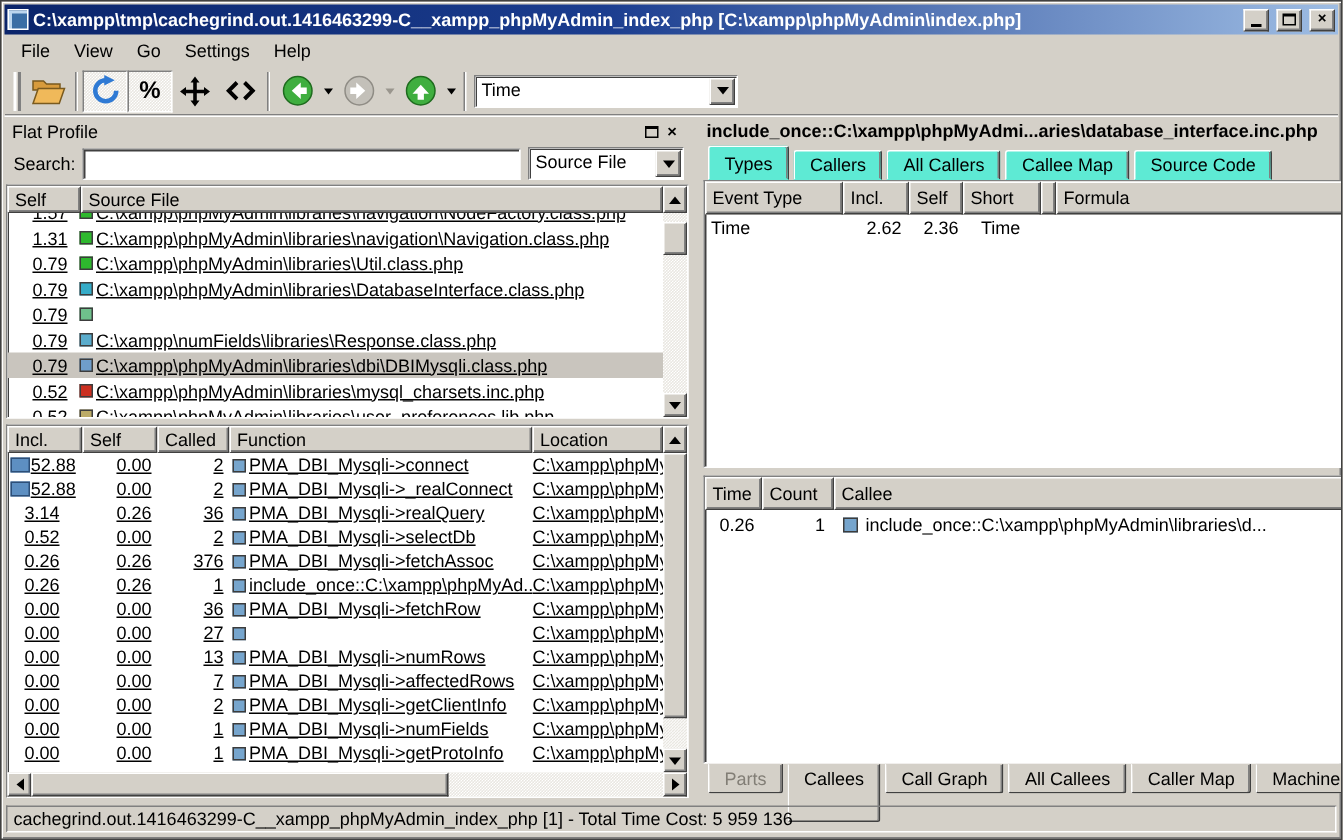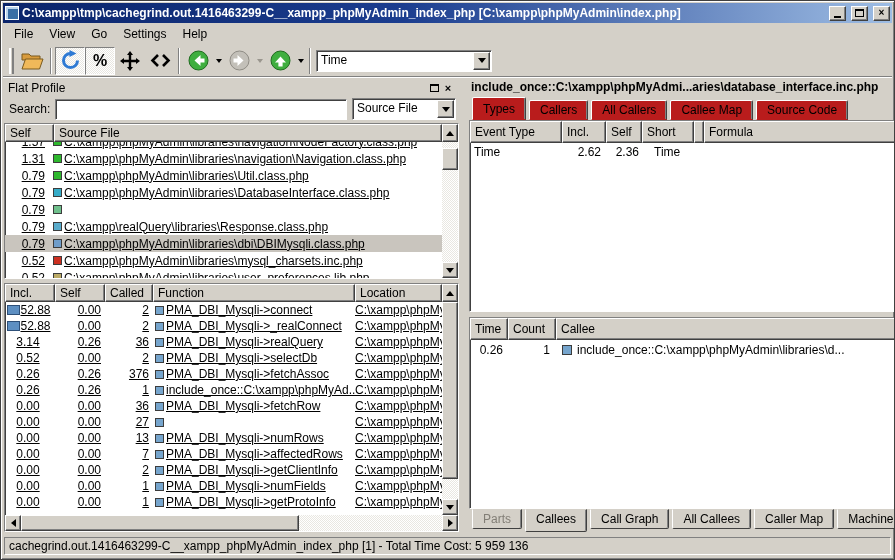--- a/index.html
+++ b/index.html
@@ -112,21 +112,21 @@
   .fn-func { width:202px; flex:none; display:flex; align-items:center; overflow:hidden; }
   .fn-func .sq { margin:0 2px 0 2px; }
   .fn-loc { flex:1; overflow:hidden; }
   .hsb { height:16px; flex:none; display:flex; }
   .hsb .track { flex:1; display:flex; }
   .hsb .thumb { width:66%; }
 
   
   #rp-title { height:17px; flex:none; font-weight:bold; white-space:nowrap; overflow:hidden; padding-left:2px; }
   .tabs-n { height:23px; flex:none; display:flex; align-items:flex-end; padding-left:3px; }
-  .tab-n { height:20px; padding:2px 10px 0; margin-right:3px; background:#b91c1c;
+  .tab-n { height:20px; padding:2px 10px 0; margin-right:3px; background:#5eead4;
            border:1px solid; border-color:#fff #404040 transparent #fff; box-shadow:inset -1px 0 0 #808080;
            border-radius:2px 2px 0 0; white-space:nowrap;margin-top:43px; }
   .tab-n.active { height:23px; padding-top:4px; z-index:1; }
   #types-table { height:192px; flex:none; display:flex; flex-direction:column; }
   #types-table .th { padding:3px 4px; }
   .th.c-event { width:92px; flex:none; }
   .th.c-tincl { width:44px; flex:none; }
   .th.c-tself { width:36px; flex:none; }
   .th.c-short { width:52px; flex:none; }
   .th.c-gap { width:10px; flex:none; }
@@ -146,21 +146,21 @@
   .ce-row { height:19px; display:flex; align-items:center; white-space:nowrap; }
   .ce-time { width:38px; flex:none; text-align:right; padding-right:5px; }
   .ce-count { width:48px; flex:none; text-align:right; padding-right:6px; }
   .ce-callee { flex:1; display:flex; align-items:center; overflow:hidden; }
   .ce-callee .sq { width:10px; height:10px; margin:0 5px 0 6px; }
   .tabs-s { height:23px; flex:none; display:flex; align-items:flex-start; padding-left:3px; }
   #tabs-s-clip { flex:1; display:flex; align-items:flex-start; overflow:hidden; min-width:0; }
   .tab-s { height:20px; padding:2px 10px 0; margin-right:3px; background:#d4d0c8;
            border:1px solid; border-color:transparent #404040 #404040 #fff; box-shadow:inset -1px 0 0 #808080;
            border-radius:0 0 2px 2px; white-space:nowrap; flex:none; }
-  .tab-s.active { height:23px; }
+  .tab-s.active { height:39px; }
   .tab-s.disabled { color:#827e76; }
 
   
   #statusbar { height:23px; flex:none; display:flex; align-items:center; padding:2px 1px 1px; }
   #status-field { flex:1; height:18px; border:1px solid; border-color:#808080 #fff #fff #808080;
                   padding:1px 4px; white-space:nowrap; overflow:hidden; }
 </style>
 </head>
 <body>
 
@@ -310,21 +310,21 @@
                   <span class="sq" style="background: rgb(53, 172, 200);"></span>
                   <span class="fp-file">C:\xampp\phpMyAdmin\libraries\DatabaseInterface.class.php</span>
                 </div>
               <div class="fp-row">
                   <span class="fp-self">0.79</span>
                   <span class="sq" style="background: rgb(111, 192, 140);"></span>
                 </div>
               <div class="fp-row">
                   <span class="fp-self">0.79</span>
                   <span class="sq" style="background: rgb(90, 172, 204);"></span>
-                  <span class="fp-file">C:\xampp\realQuery\libraries\Response.class.php</span>
+                  <span class="fp-file">C:\xampp\numFields\libraries\Response.class.php</span>
                 </div>
               <div class="fp-row selected">
                   <span class="fp-self">0.79</span>
                   <span class="sq" style="background: rgb(111, 157, 202);"></span>
                   <span class="fp-file">C:\xampp\phpMyAdmin\libraries\dbi\DBIMysqli.class.php</span>
                 </div>
               <div class="fp-row">
                   <span class="fp-self">0.52</span>
                   <span class="sq" style="background: rgb(204, 47, 32);"></span>
                   <span class="fp-file">C:\xampp\phpMyAdmin\libraries\mysql_charsets.inc.php</span>

